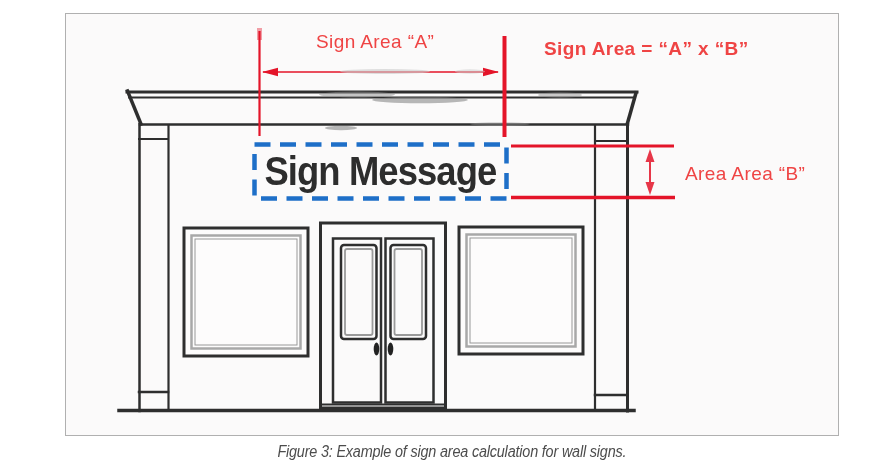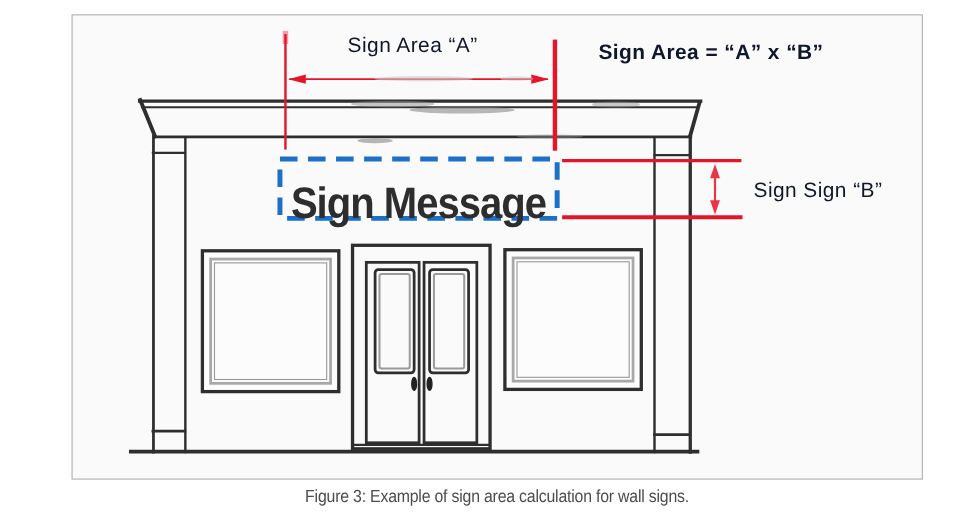--- a/index.html
+++ b/index.html
@@ -6,34 +6,33 @@
   #canvas{
     position:relative;width:887px;height:470px;background:#ffffff;overflow:hidden;
     font-family:"Liberation Sans",sans-serif;
   }
   #figure-frame{
     position:absolute;left:65px;top:13px;width:772px;height:421px;
     border:1px solid #b0b0b0;background:#fbfafa;
   }
   #drawing{position:absolute;left:0;top:0;width:887px;height:470px;}
   .label{
-    position:absolute;color:#0f172a;font-size:19px;line-height:1.15;
+    position:absolute;color:#ef4444;font-size:19px;line-height:1.15;
     letter-spacing:.4px;white-space:nowrap;
   }
   #sign-message{
     position:absolute;left:254px;top:144px;width:253px;height:55px;
     display:flex;align-items:center;justify-content:center;
     font-weight:bold;font-size:40px;color:#2d2d2d;letter-spacing:-1px;
     white-space:nowrap;
-    margin-top:14px;
   }
   #sign-message .squeeze{display:inline-block;transform:scaleX(.91);transform-origin:center;}
   #figure-caption{
     position:absolute;left:65px;top:443px;width:773px;text-align:center;
-    color:#4c4c4c;font-size:16px;letter-spacing:-.2px;
+    color:#4c4c4c;font-size:16px;letter-spacing:-.2px;font-style:italic;
   }
   #figure-caption .squeeze{display:inline-block;transform:scaleX(.9);transform-origin:center;}
 </style>
 </head>
 <body>
 
 <div id="canvas">
 
   <div id="figure-frame"></div>
 
@@ -126,21 +125,21 @@
       <ellipse cx="470" cy="71.5" rx="15" ry="2.2" fill="#cccccc" opacity=".5"></ellipse>
     </g>
 
     <rect x="254.5" y="144.5" width="252" height="54" fill="none" stroke-width="4.5" stroke-dasharray="16 9.5" stroke="#1e6fc8"></rect>
   </svg>
 
   <div class="label" style="left:316px;top:31px;">Sign Area “A”</div>
 
   <div class="label" style="left:544px;top:38px;font-weight:bold;">Sign Area = “A” x “B”</div>
 
-  <div class="label" style="left:685px;top:163px;">Sign Sign “B”</div>
+  <div class="label" style="left:685px;top:163px;">Area Area “B”</div>
 
   <div id="sign-message">
     <span class="squeeze">Sign Message</span>
   </div>
 
   <div id="figure-caption">
     <span class="squeeze">Figure 3: Example of sign area calculation for wall signs.</span>
   </div>
 
 </div>

